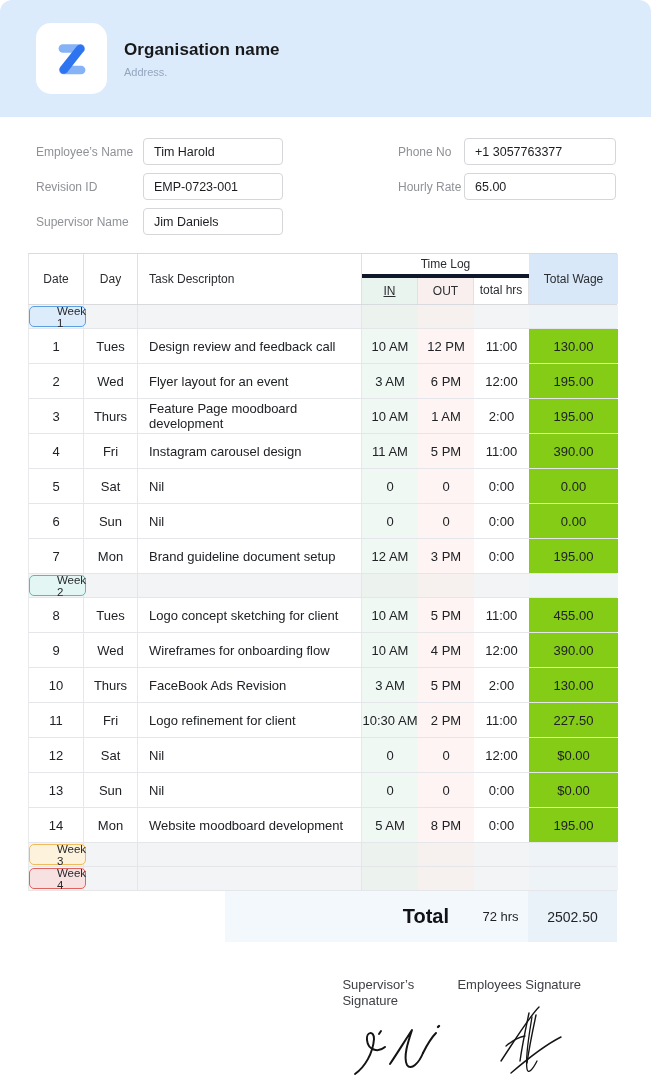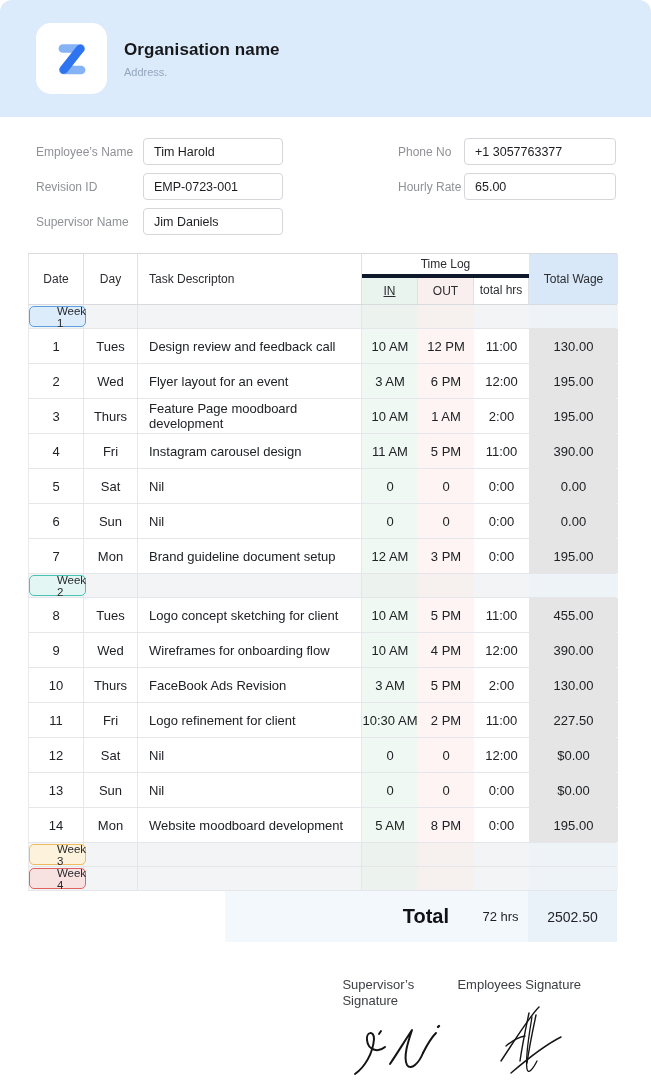--- a/index.html
+++ b/index.html
@@ -48,21 +48,21 @@
   .th-wage { grid-column:7; grid-row:1/3; background:#d8e8f8; font-weight:400; line-height:1.25; }
 
   .trow { display:grid; grid-template-columns:55px 54px 224px 56px 56px 55px 89px;
     border-bottom:1px solid #e4e6e9; border-left:1px solid #e9eaec; }
   .cell { display:flex; align-items:center; justify-content:center; text-align:center; }
   .data-row { height:35px; color:#202226; }
   .data-row .c-date, .data-row .c-day { border-right:1px solid #e6e8ea; }
   .data-row .c-task { border-right:1px solid #e6e8ea; justify-content:flex-start; padding-left:11px; text-align:left; font-size:13px; }
   .data-row .c-in  { background:#f0f8f3; }
   .data-row .c-out { background:#fdf4f3; }
-  .data-row .c-wage { background:#e5e5e5; }
+  .data-row .c-wage { background:#84cc16; }
 
   .week-row { height:24px; position:relative; }
   .week-row .cell { height:100%; }
   .week-row .c-date, .week-row .c-day, .week-row .c-task, .week-row .c-hrs { background:#f3f4f6; }
   .week-row .c-day, .week-row .c-date, .week-row .c-task { border-right:1px solid #e3e5e8; }
   .week-row .c-in  { background:#ecf3ee; }
   .week-row .c-out { background:#f6f0ef; }
   .week-row .c-wage { background:#eef3f8; }
   .week-badge { position:absolute; left:0; top:1px; width:57px; height:21px;
     border-radius:5px; border:1.5px solid; display:flex; align-items:center; justify-content:center;

